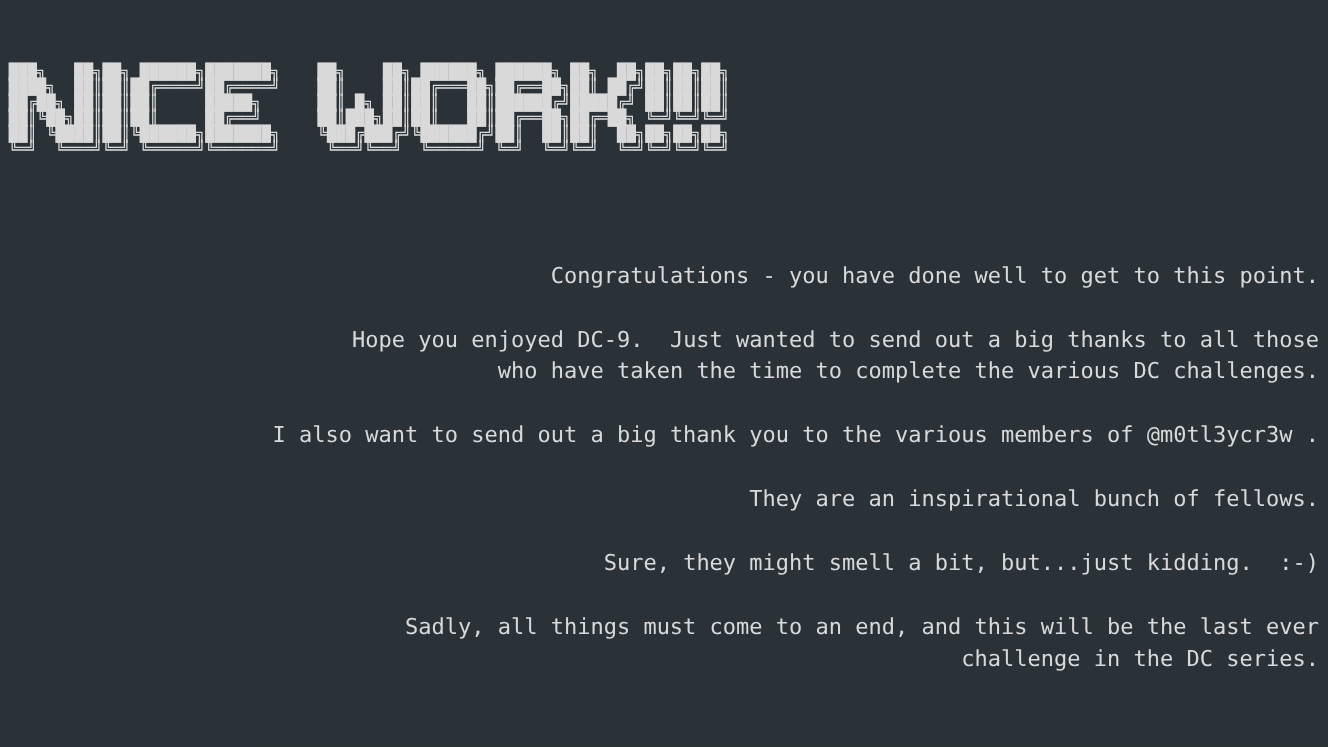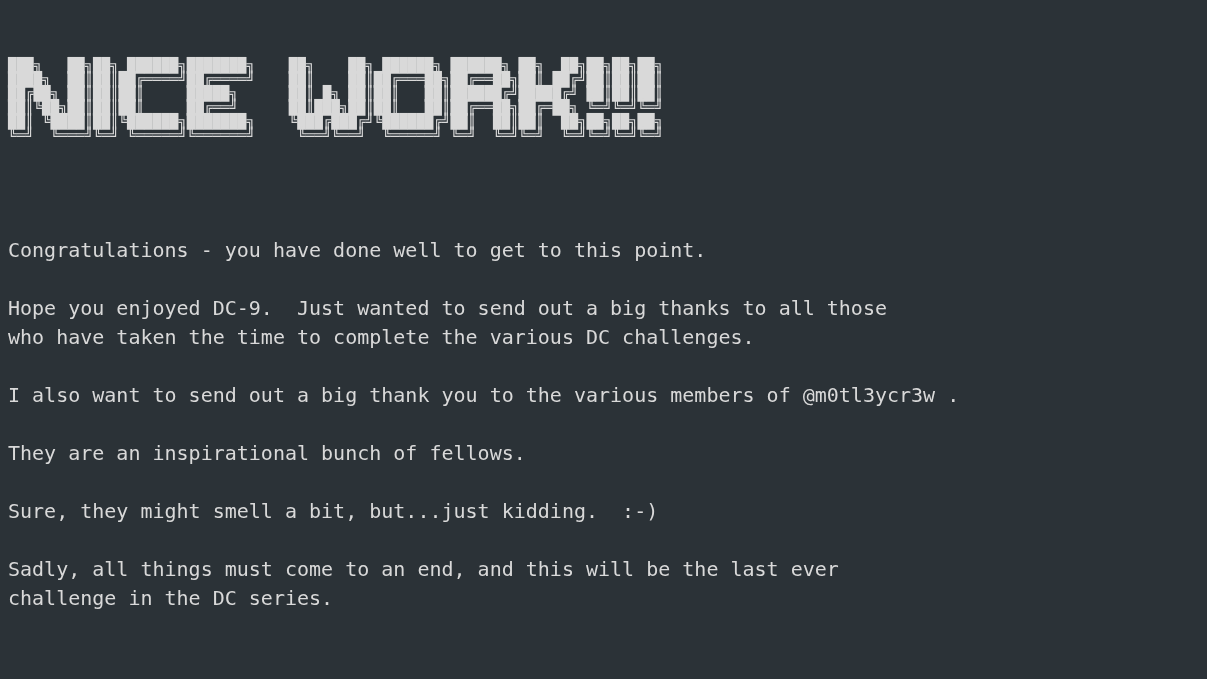--- a/index.html
+++ b/index.html
@@ -27,20 +27,21 @@
     font-size: 11px;
     line-height: 1.0;
     letter-spacing: 0px;
     margin: 0;
     padding: 0 0 6px 0;
     
     transform-origin: top left;
   }
   .msg {
     white-space: pre-wrap;
+    text-align: right;
   }
 </style>
 </head>
 <body>
 
 <div class="term" style="padding-top: 0px;">
   <pre class="banner" id="banner" style="transform: scale(1.2846); margin-bottom: 0px; display: block; height: 84.7804px;">███╗   ██╗██╗ ██████╗███████╗    ██╗    ██╗ ██████╗ ██████╗ ██╗  ██╗██╗██╗██╗
 ████╗  ██║██║██╔════╝██╔════╝    ██║    ██║██╔═══██╗██╔══██╗██║ ██╔╝██║██║██║
 ██╔██╗ ██║██║██║     █████╗      ██║ █╗ ██║██║   ██║██████╔╝█████╔╝ ██║██║██║
 ██║╚██╗██║██║██║     ██╔══╝      ██║███╗██║██║   ██║██╔══██╗██╔═██╗ ╚═╝╚═╝╚═╝

